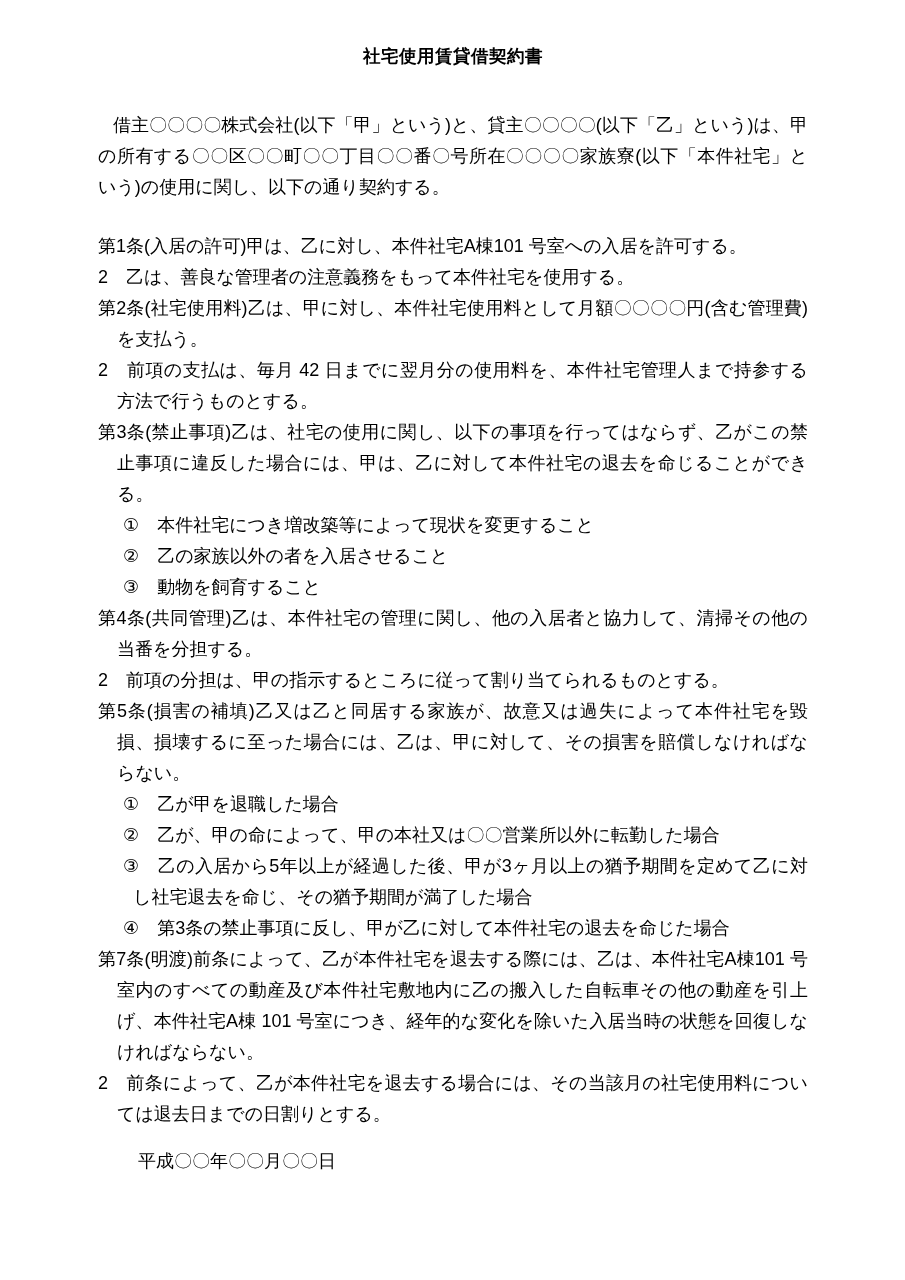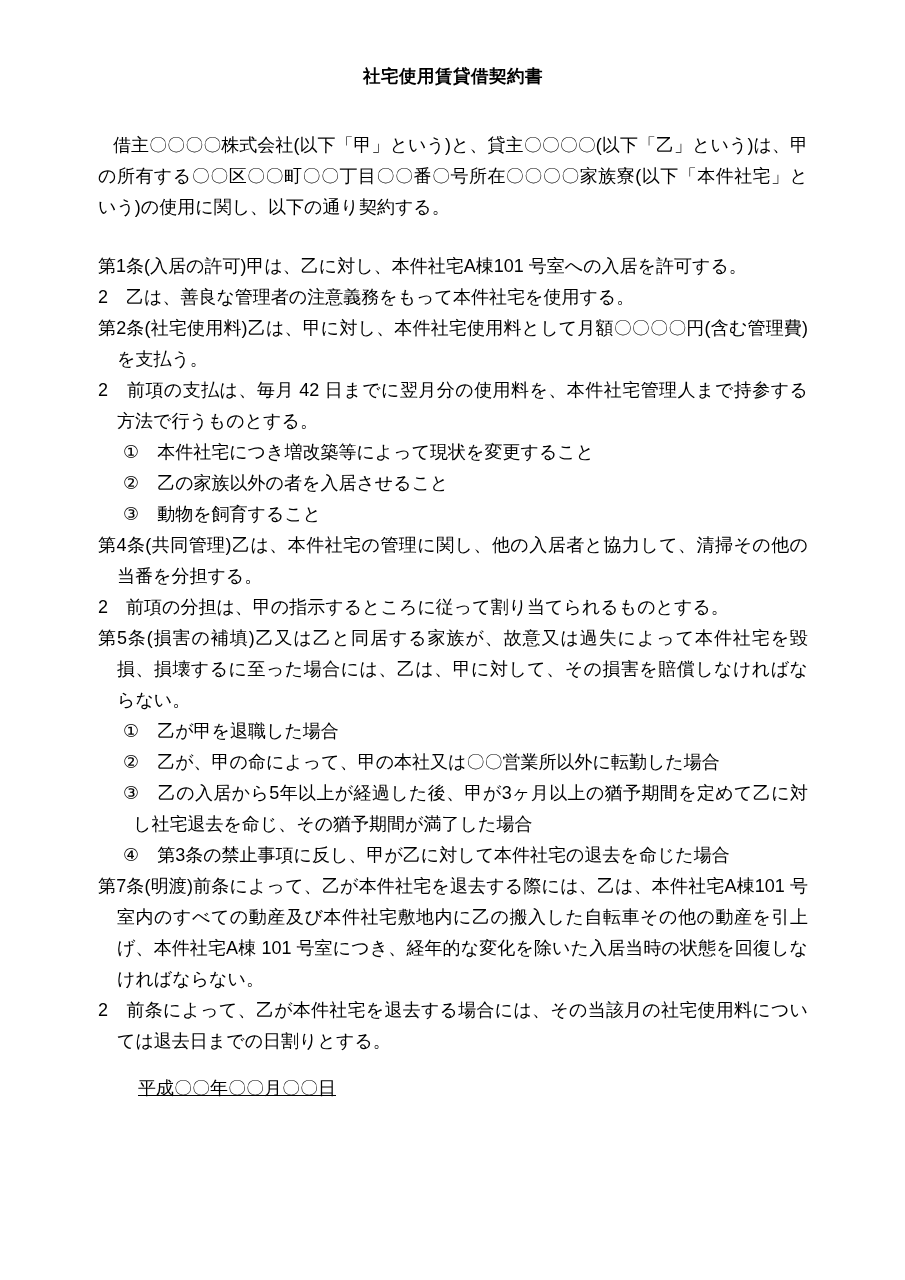--- a/index.html
+++ b/index.html
@@ -12,21 +12,21 @@
     height: 1280px;
     overflow: hidden;
     font-family: "Liberation Sans", "DejaVu Sans", sans-serif;
     color: #000000;
     -webkit-font-smoothing: antialiased;
   }
   .page {
     box-sizing: border-box;
     width: 905px;
     height: 1280px;
-    padding: 64px 97px 0 98px;
+    padding: 44px 97px 0 98px;
     background: #ffffff;
   }
   .doc-title {
     margin: 0 0 42px 0;
     text-align: center;
     font-size: 17.5px;
     font-weight: bold;
     line-height: 24px;
     letter-spacing: 0.5px;
   }
@@ -45,21 +45,20 @@
   .p-article, .p-sub {
     padding-left: 19px;
     text-indent: -19px;
   }
   .p-item {
     padding-left: 35px;
     text-indent: -10px;
   }
   .closing {
     margin-top: 16px;
-    text-decoration: underline;
   }
   .p-date {
     padding-left: 40px;
   }
   .p-address {
     padding-left: 189px;
     margin-top: 4px !important;
   }
 </style>
 </head>
@@ -71,20 +70,21 @@
 
   <div class="body-text">
 
     <p class="p-intro">借主〇〇〇〇株式会社(以下「甲」という)と、貸主〇〇〇〇(以下「乙」という)は、甲の所有する〇〇区〇〇町〇〇丁目〇〇番〇号所在〇〇〇〇家族寮(以下「本件社宅」という)の使用に関し、以下の通り契約する。</p>
 
     <div class="articles">
       <p class="p-article">第1条(入居の許可)甲は、乙に対し、本件社宅A棟101 号室への入居を許可する。</p>
       <p class="p-sub">2　乙は、善良な管理者の注意義務をもって本件社宅を使用する。</p>
       <p class="p-article">第2条(社宅使用料)乙は、甲に対し、本件社宅使用料として月額〇〇〇〇円(含む管理費)を支払う。</p>
       <p class="p-sub">2　前項の支払は、毎月 42 日までに翌月分の使用料を、本件社宅管理人まで持参する方法で行うものとする。</p>
+      <p class="p-article">第3条(禁止事項)乙は、社宅の使用に関し、以下の事項を行ってはならず、乙がこの禁止事項に違反した場合には、甲は、乙に対して本件社宅の退去を命じることができる。</p>
       <p class="p-item">①　本件社宅につき増改築等によって現状を変更すること</p>
       <p class="p-item">②　乙の家族以外の者を入居させること</p>
       <p class="p-item">③　動物を飼育すること</p>
       <p class="p-article">第4条(共同管理)乙は、本件社宅の管理に関し、他の入居者と協力して、清掃その他の当番を分担する。</p>
       <p class="p-sub">2　前項の分担は、甲の指示するところに従って割り当てられるものとする。</p>
       <p class="p-article">第5条(損害の補填)乙又は乙と同居する家族が、故意又は過失によって本件社宅を毀損、損壊するに至った場合には、乙は、甲に対して、その損害を賠償しなければならない。</p>
       <p class="p-item">①　乙が甲を退職した場合</p>
       <p class="p-item">②　乙が、甲の命によって、甲の本社又は〇〇営業所以外に転勤した場合</p>
       <p class="p-item">③　乙の入居から5年以上が経過した後、甲が3ヶ月以上の猶予期間を定めて乙に対し社宅退去を命じ、その猶予期間が満了した場合</p>
       <p class="p-item">④　第3条の禁止事項に反し、甲が乙に対して本件社宅の退去を命じた場合</p>

